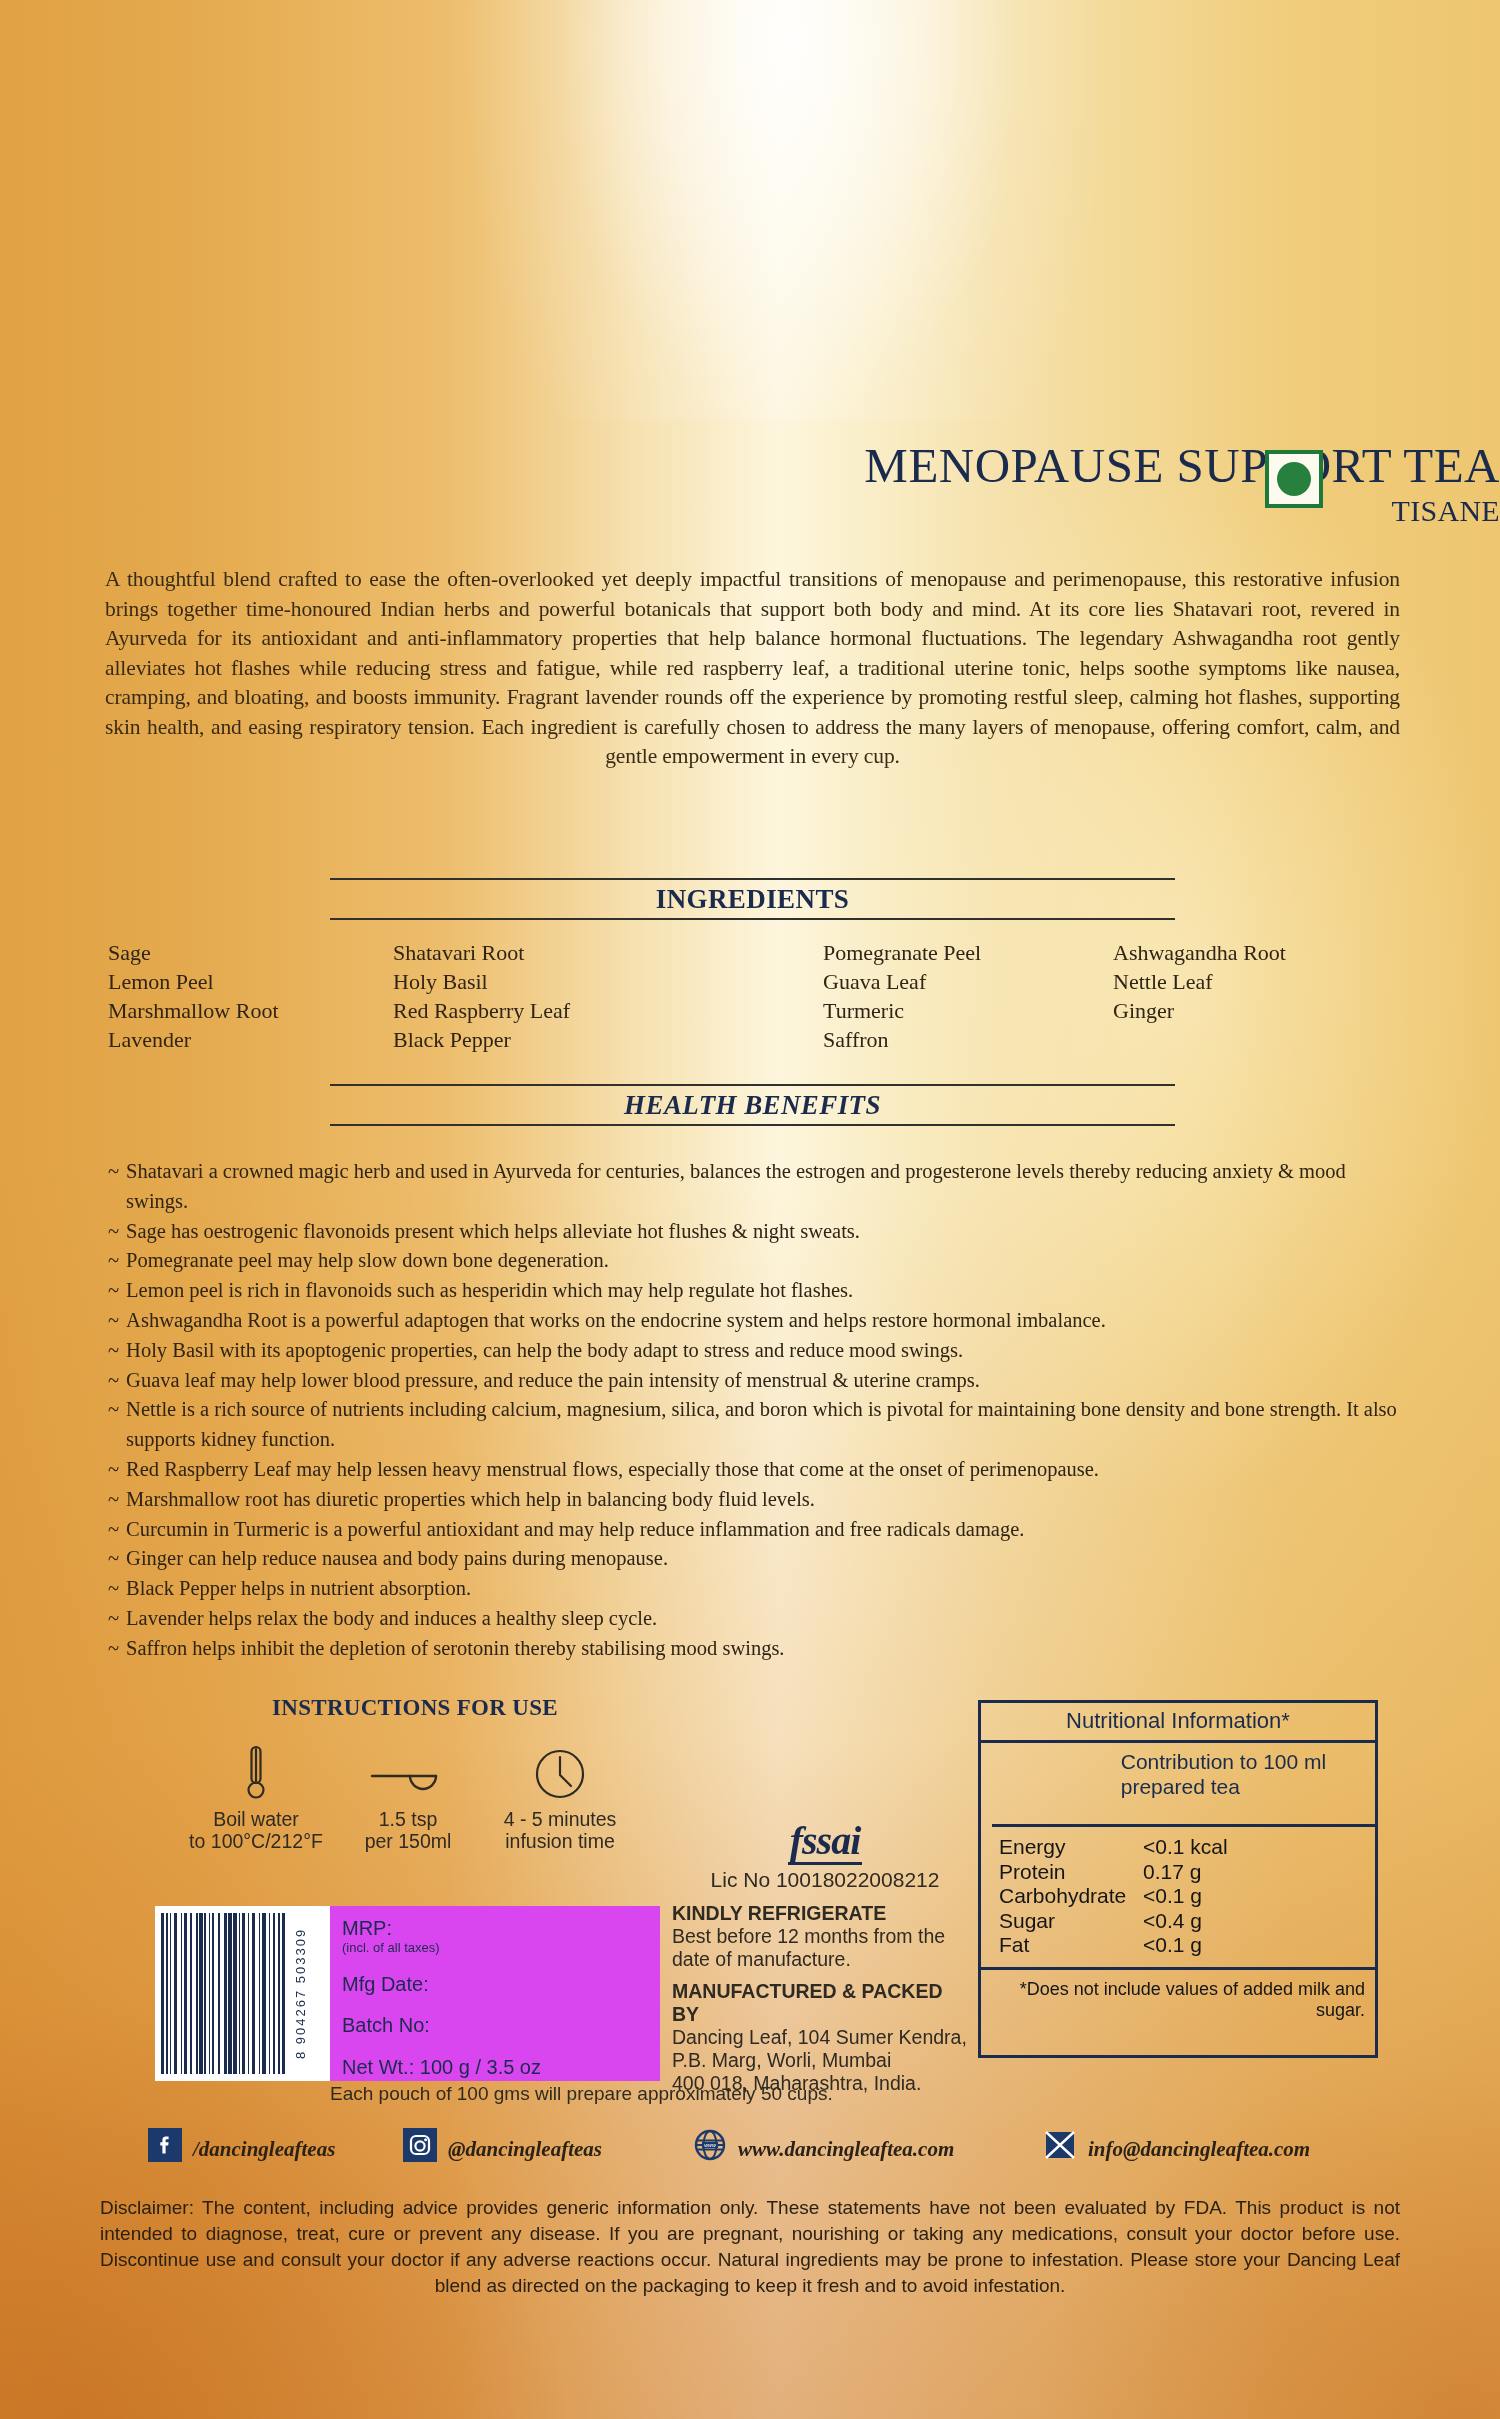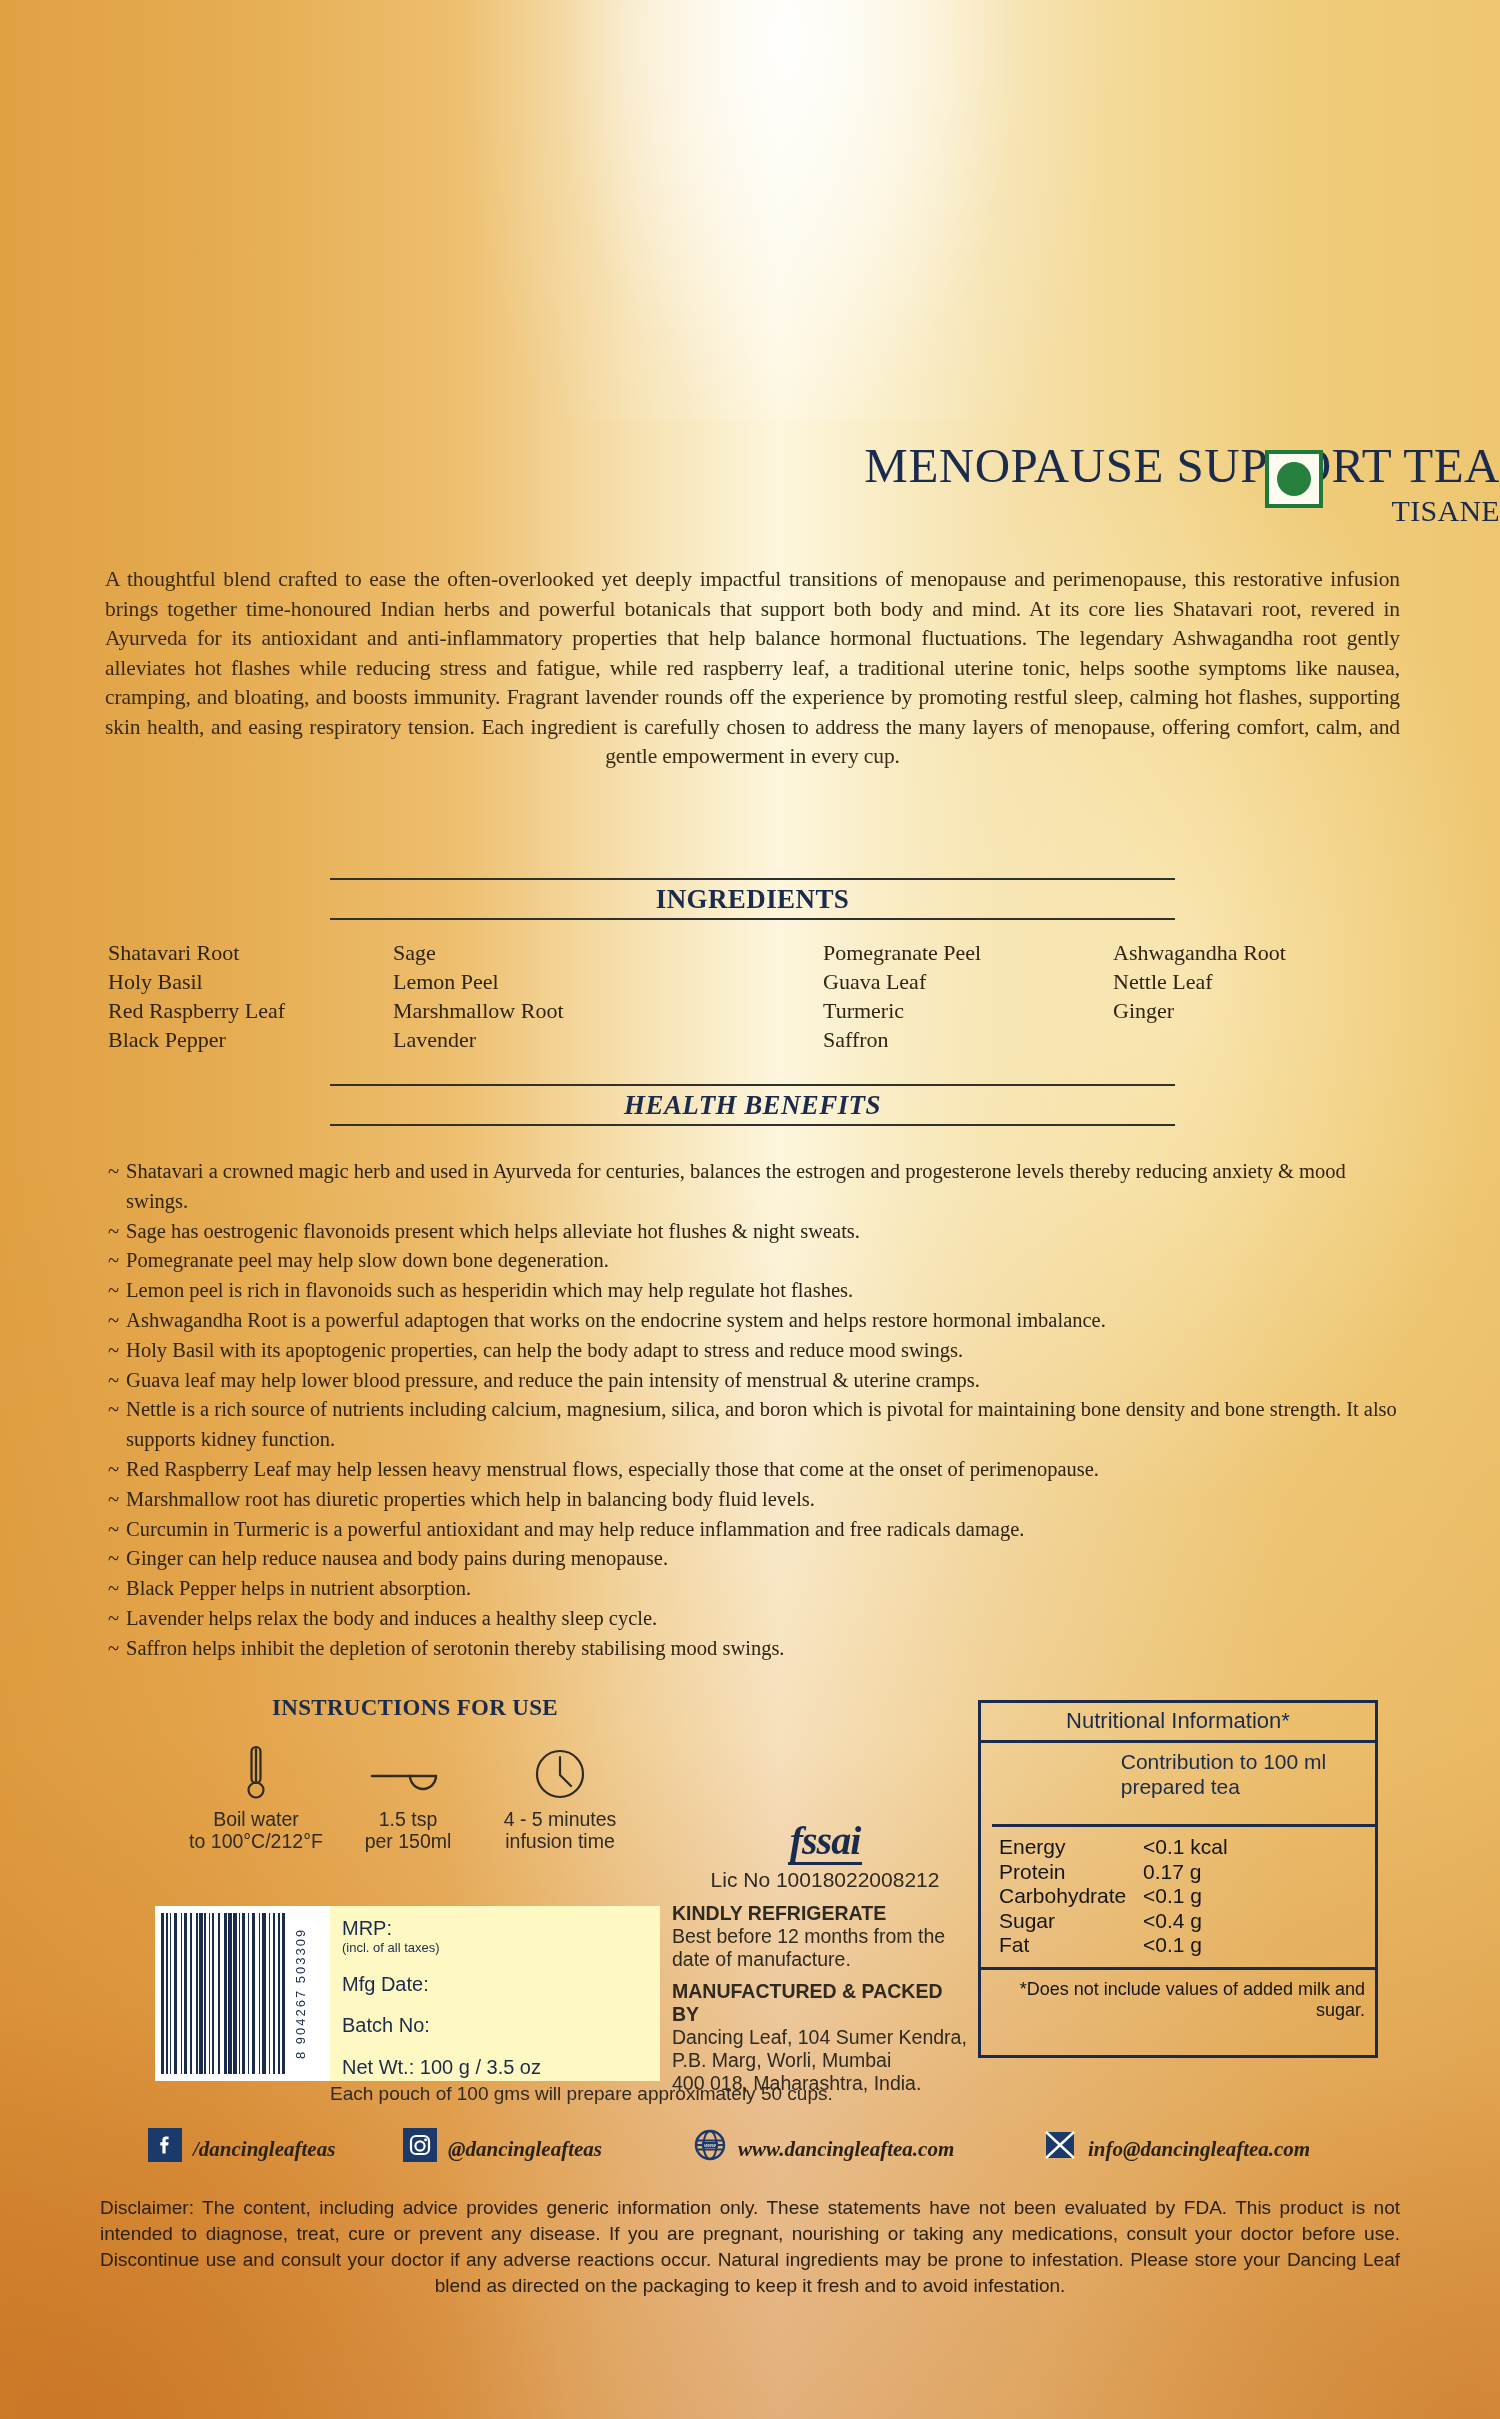--- a/index.html
+++ b/index.html
@@ -254,21 +254,21 @@
     color: #1b2b4d;
     margin-left: 4px;
     text-align: center;
     white-space: nowrap;
   }
 
   .mrp-box {
     position: absolute;
     left: 330px; top: 1906px;
     width: 330px; height: 175px;
-    background: #fef9c3;
+    background: #d946ef;
     padding: 10px 12px 6px 12px;
     font-family: "Liberation Sans", sans-serif;
     color: #1b2b4d;
     font-size: 20px;
     line-height: 24px;
   }
   .mrp-small { font-size: 13px; line-height: 15px; }
   .mrp-sp1 { height: 17px; }
   .mrp-sp2 { height: 17px; }
   .mrp-sp3 { height: 18px; }
@@ -389,30 +389,30 @@
     <div class="intro">A thoughtful blend crafted to ease the often-overlooked yet deeply impactful transitions of menopause and perimenopause, this restorative infusion brings together time-honoured Indian herbs and powerful botanicals that support both body and mind. At its core lies Shatavari root, revered in Ayurveda for its antioxidant and anti-inflammatory properties that help balance hormonal fluctuations. The legendary Ashwagandha root gently alleviates hot flashes while reducing stress and fatigue, while red raspberry leaf, a traditional uterine tonic, helps soothe symptoms like nausea, cramping, and bloating, and boosts immunity. Fragrant lavender rounds off the experience by promoting restful sleep, calming hot flashes, supporting skin health, and easing respiratory tension. Each ingredient is carefully chosen to address the many layers of menopause, offering comfort, calm, and gentle empowerment in every cup.</div>
 
     <div class="sec-head" style="top:878px;">
       <div class="rule"></div>
       <h2>INGREDIENTS</h2>
       <div class="rule bottom"></div>
     </div>
 
     <div class="ingredients">
       <div class="ing-col">
+        <span>Sage</span>
+        <span>Lemon Peel</span>
+        <span>Marshmallow Root</span>
+        <span>Lavender</span>
+      </div>
+      <div class="ing-col">
         <span>Shatavari Root</span>
         <span>Holy Basil</span>
         <span>Red Raspberry Leaf</span>
         <span>Black Pepper</span>
-      </div>
-      <div class="ing-col">
-        <span>Sage</span>
-        <span>Lemon Peel</span>
-        <span>Marshmallow Root</span>
-        <span>Lavender</span>
       </div>
       <div class="ing-col">
         <span>Pomegranate Peel</span>
         <span>Guava Leaf</span>
         <span>Turmeric</span>
         <span>Saffron</span>
       </div>
       <div class="ing-col">
         <span>Ashwagandha Root</span>
         <span>Nettle Leaf</span>

